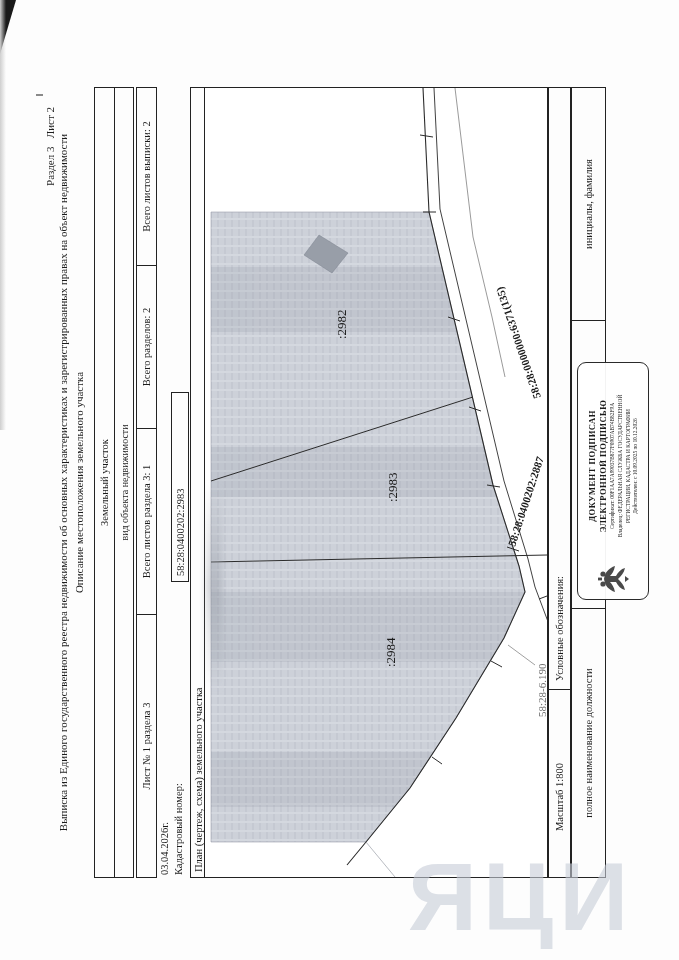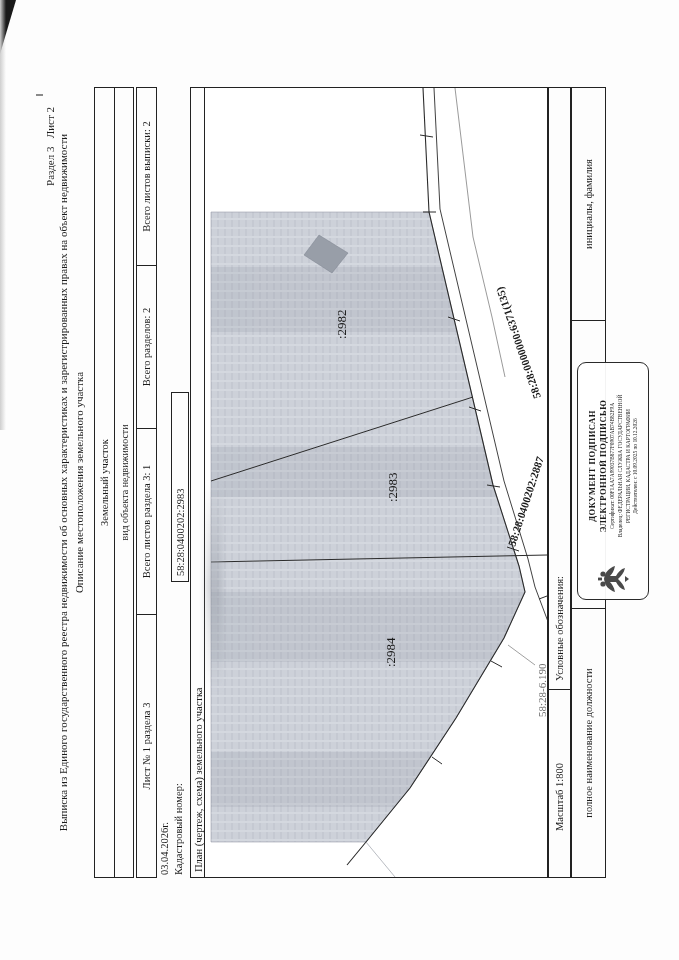--- a/index.html
+++ b/index.html
@@ -167,14 +167,15 @@
         <div class="stamp-l1">ЭЛЕКТРОННОЙ ПОДПИСЬЮ</div>
         <div class="stamp-sm">Сертификат: 00F1AA7A99037B877F0907AB74B82F9A</div>
         <div class="stamp-sm">Владелец: ФЕДЕРАЛЬНАЯ СЛУЖБА ГОСУДАРСТВЕННОЙ</div>
         <div class="stamp-sm">РЕГИСТРАЦИИ, КАДАСТРА И КАРТОГРАФИИ</div>
         <div class="stamp-sm">Действителен: с 10.09.2025 по 10.12.2026</div>
       </div>
     </div>
 
   </div>
 
+  <div class="watermark">ЯЦИ</div>
 
 </div>
 
 </body></html>

